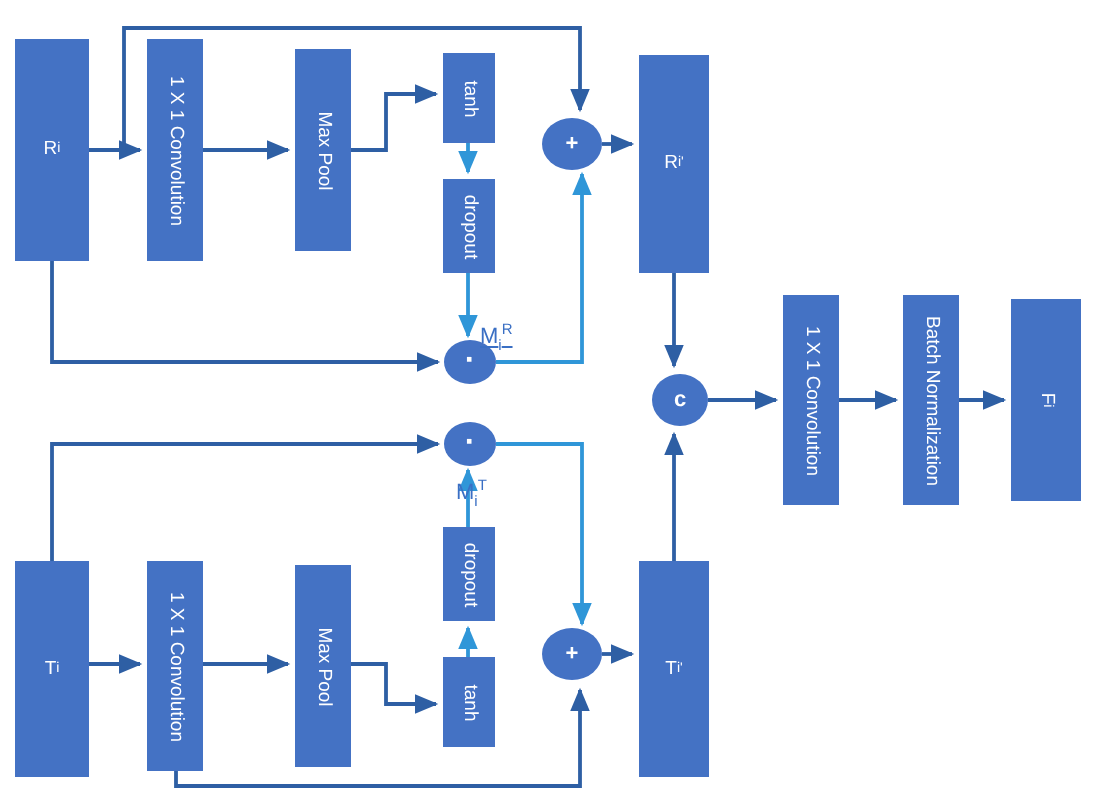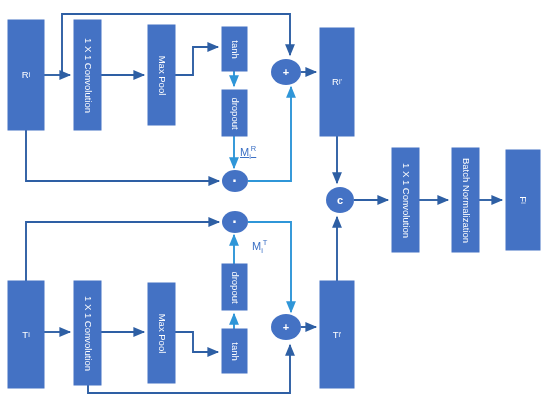--- a/index.html
+++ b/index.html
@@ -113,16 +113,16 @@
       <div class="blk-label rot" style="left: 35.5px; top: 319.5px; width: 104px; height: 27px;">1 X 1 Convolution</div>
       <div class="blk-label rot" style="left: 111.5px; top: 319.5px; width: 100px; height: 27px;">Max Pool</div>
       <div class="blk-label rot" style="left: 211.5px; top: 274.5px; width: 46px; height: 25px;">dropout</div>
       <div class="blk-label rot" style="left: 212.5px; top: 338.5px; width: 44px; height: 25px;">tanh</div>
       <div class="blk-label" style="left: 320px; top: 281px; width: 34px; height: 107px;">T<sub>i</sub><sup>'</sup></div>
       <div class="node-label" style="left: 271px; top: 59px; width: 30px; height: 26px;">+</div>
       <div class="node-label" style="left: 222px; top: 170px; width: 26px; height: 22px; font-size: 16px;">·</div>
       <div class="node-label" style="left: 222px; top: 211px; width: 26px; height: 22px; font-size: 16px;">·</div>
       <div class="node-label" style="left: 326px; top: 187px; width: 28px; height: 26px;">c</div>
       <div class="node-label" style="left: 271px; top: 314px; width: 30px; height: 26px;">+</div>
-      <div class="var-label" style="left: 240px; top: 144px; text-decoration: underline;">M<sub>i</sub><sup>R</sup></div>
-      <div class="var-label" style="left: 252px; top: 238px;">M<sub>i</sub><sup>T</sup></div>
+      <div class="var-label" style="left: 240px; top: 160px; text-decoration: underline;">M<sub>i</sub><sup>R</sup></div>
+      <div class="var-label" style="left: 228px; top: 238px;">M<sub>i</sub><sup>T</sup></div>
     </div>
 </div>
 
 </body></html>

